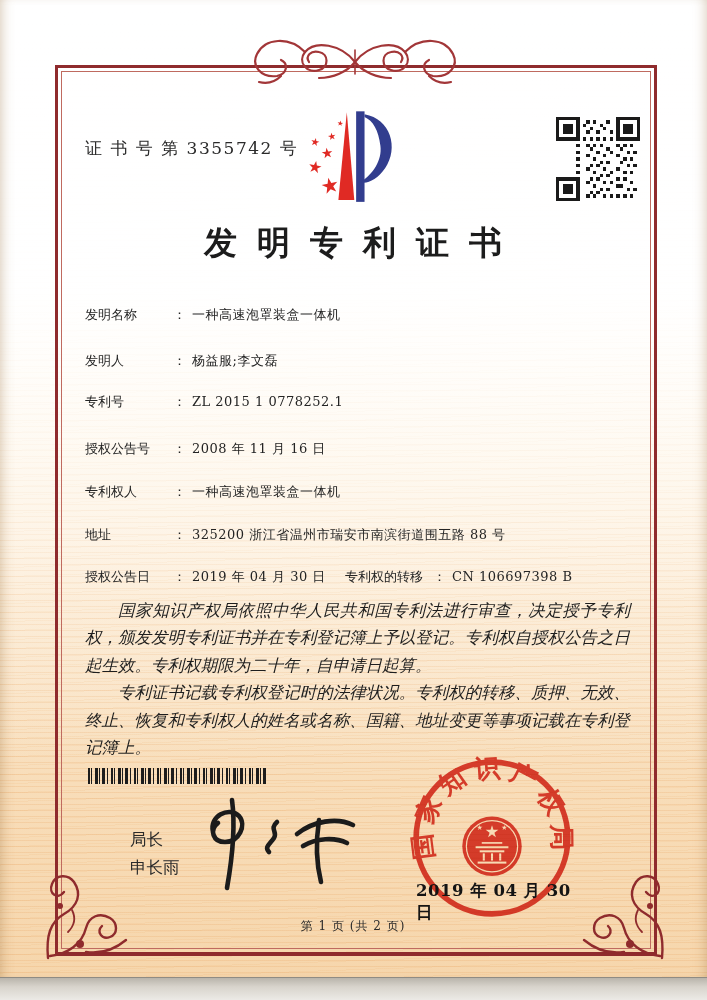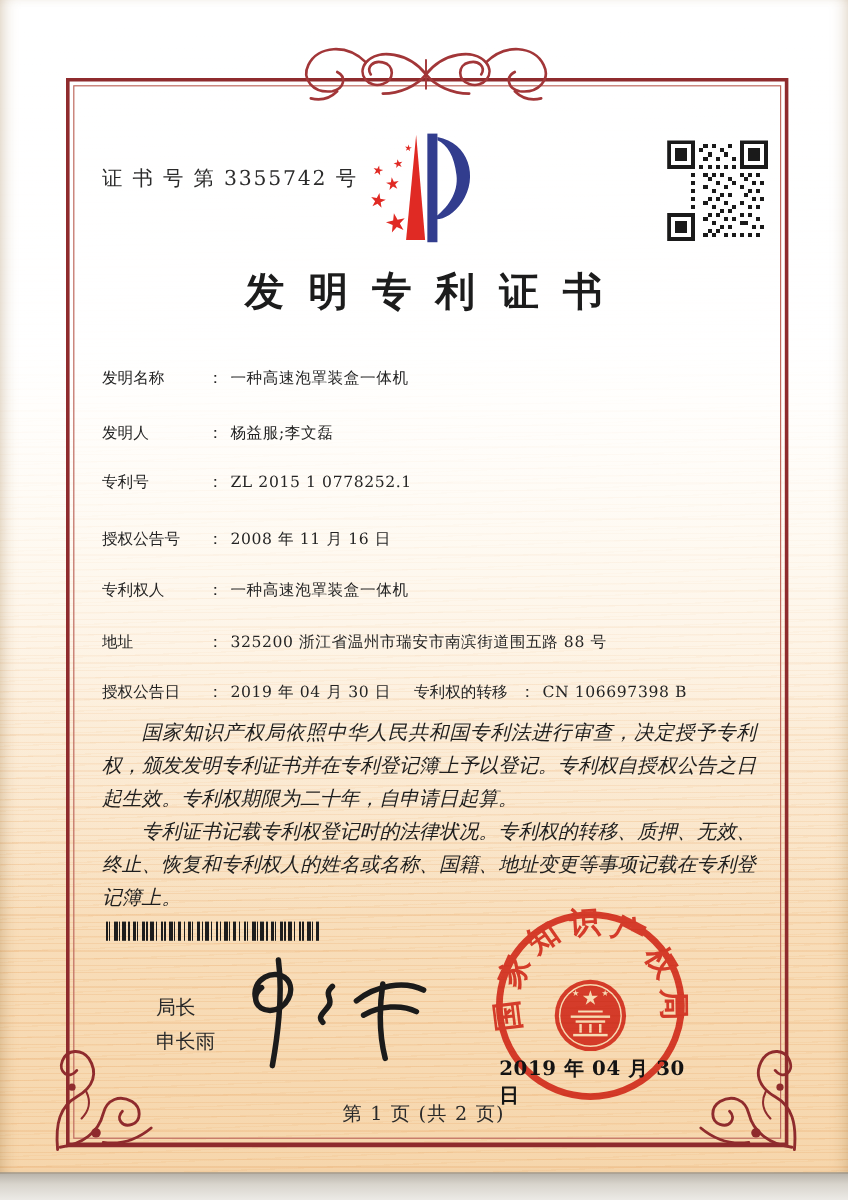--- a/index.html
+++ b/index.html
@@ -75,21 +75,21 @@
     position:absolute;left:86px;top:826px;font-size:16.5px;line-height:28px;color:#2a2a2a;margin-left:44px;
   }
   .signature{position:absolute;left:185px;top:792px;width:185px;height:100px;}
   .seal{position:absolute;left:410px;top:756px;width:164px;height:164px;opacity:.93;mix-blend-mode:multiply;}
   .seal-date{
     position:absolute;left:416px;top:880px;width:170px;
     font-size:16.5px;font-weight:600;letter-spacing:.5px;color:#141414;z-index:5;
   }
   .footer{
     position:absolute;left:55px;top:918px;width:596px;text-align:center;
-    font-size:16px;letter-spacing:1px;color:#2a2a2a;
+    font-size:12px;letter-spacing:1px;color:#2a2a2a;
   }
 </style>
 </head>
 <body>
 
 <div class="paper">
 
   <div class="frame">
     <div class="frame-inner"></div>
   </div>

